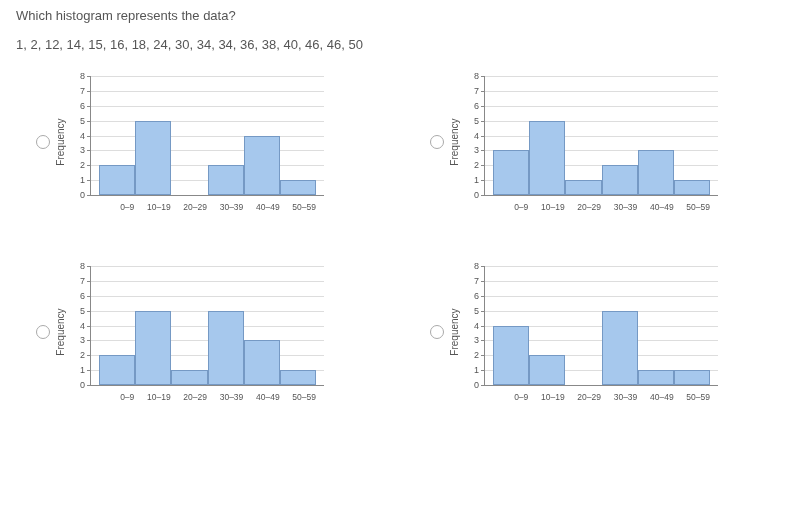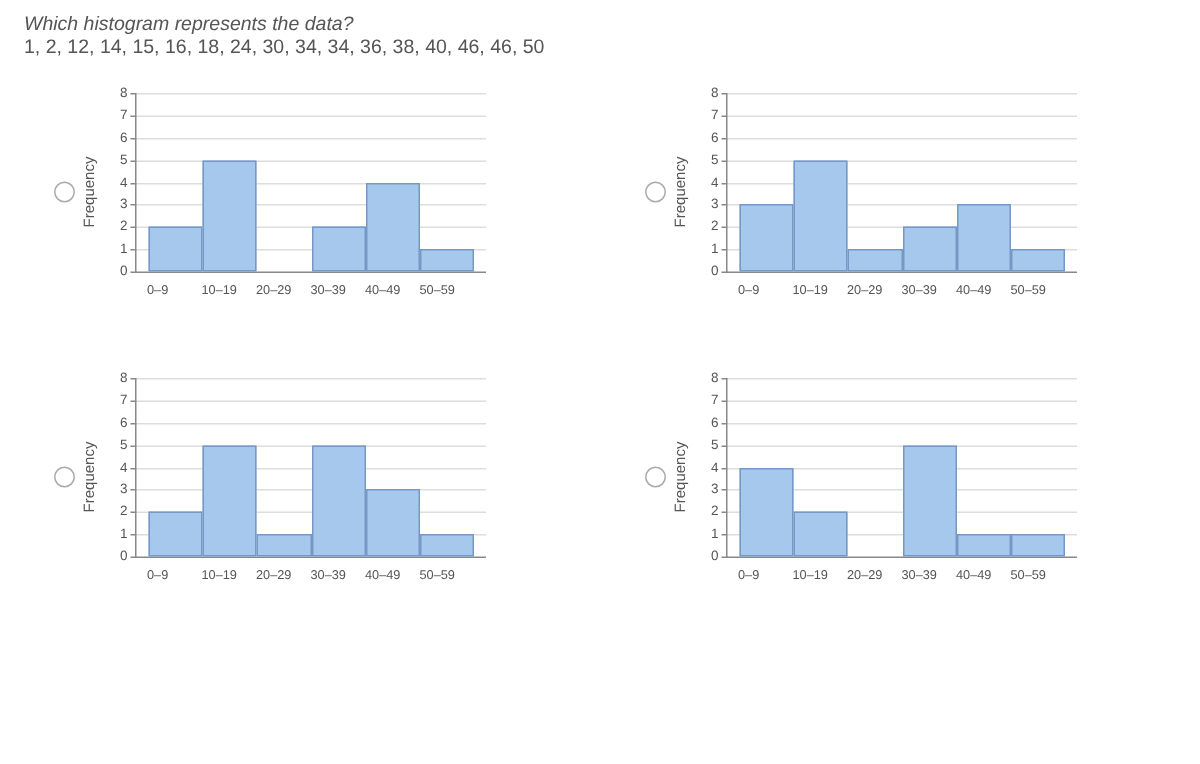--- a/index.html
+++ b/index.html
@@ -4,21 +4,21 @@
   <style>
     * { margin: 0; padding: 0; box-sizing: border-box; }
     body {
       font-family: Arial, sans-serif;
       font-size: 13px;
       color: #555;
       padding: 8px 16px;
       background: #fff;
       width: 800px;
     }
-    .question { color: #555; font-style: italic; }
+    .question { margin-bottom: 14px; color: #555; }
     .data-list { margin-bottom: 20px; color: #555; }
     .charts-grid {
       display: grid;
       grid-template-columns: 1fr 1fr;
       gap: 50px 60px;
       padding: 0 20px;
     }
     .chart-option {
       display: flex;
       align-items: center;
@@ -100,21 +100,21 @@
       position: absolute;
       left: 30px;
       right: 12px;
       bottom: 0;
       display: flex;
       font-size: 8.5px;
       color: #555;
     }
     .x-label {
       flex: 1;
-      text-align: left;
+      text-align: right;
       white-space: nowrap;
     }
   </style>
 </head>
 <body>
 
 <div class="question">Which histogram represents the data?</div>
 <div class="data-list">1, 2, 12, 14, 15, 16, 18, 24, 30, 34, 34, 36, 38, 40, 46, 46, 50</div>
 
 <div class="charts-grid">

